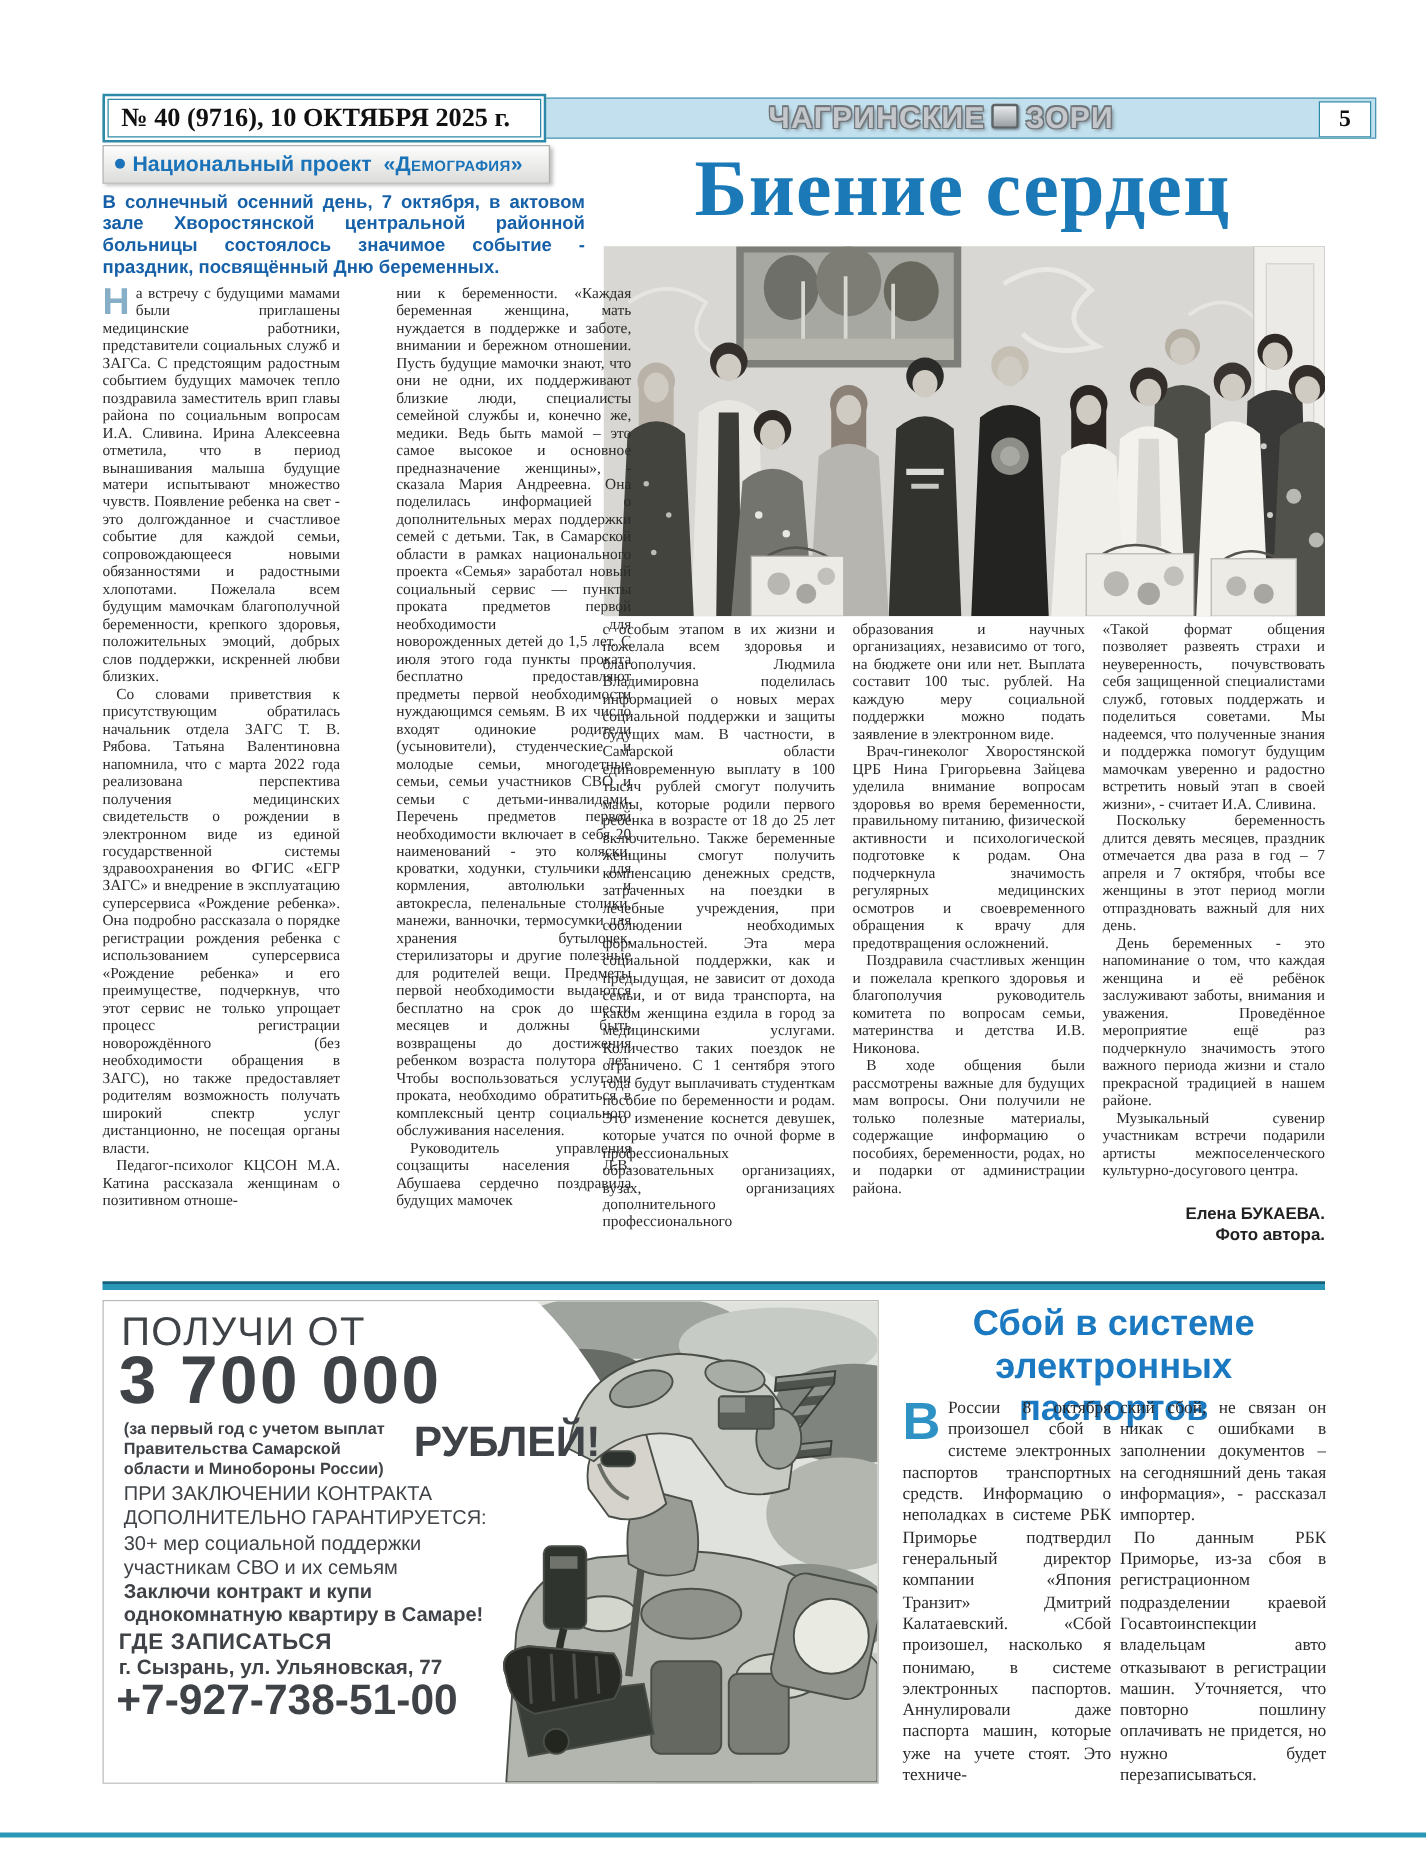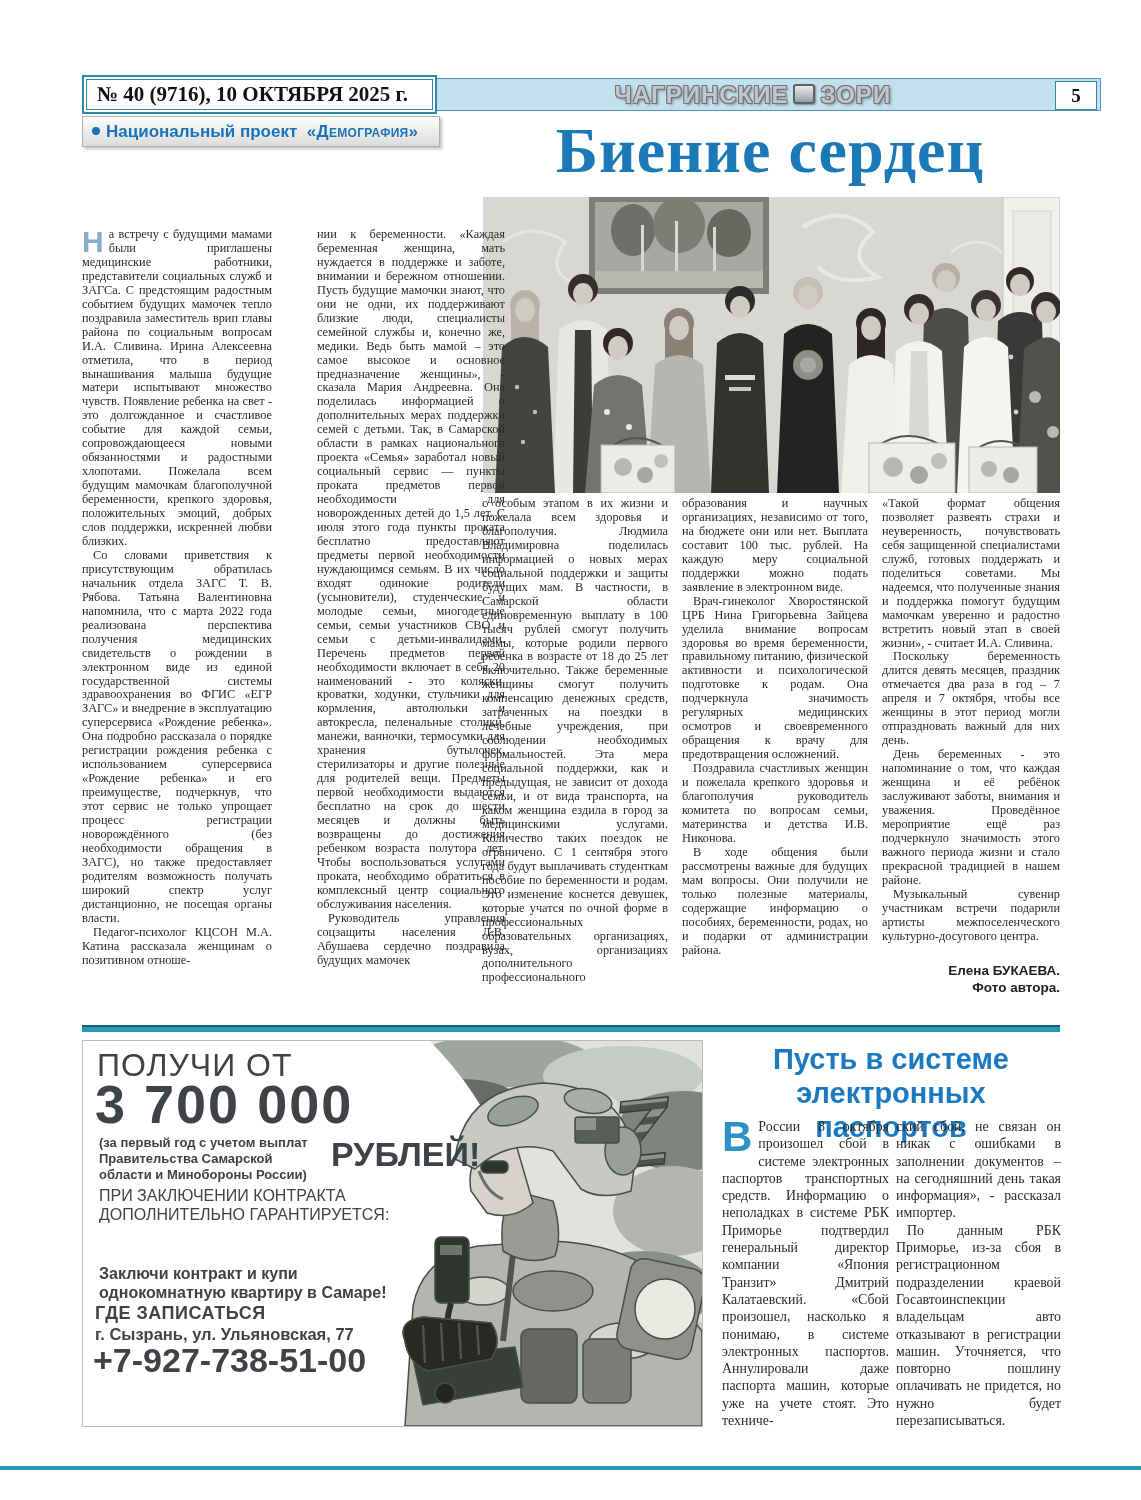--- a/index.html
+++ b/index.html
@@ -93,20 +93,21 @@
     <div class="mast">
       <span>ЧАГРИНСКИЕ</span><span class="mast-ic"></span><span>ЗОРИ</span>
     </div>
     <div class="pageno">5</div>
   </div>
 
   <div class="badge">
     <span class="dot"></span><span class="b1">Национальный проект</span>&nbsp;&nbsp;<span class="b2">«Демография»</span>
   </div>
 
+  <div class="lead">В солнечный осенний день, 7 октября, в актовом зале Хворостянской центральной районной больницы состоялось значимое событие - праздник, посвящённый Дню беременных.</div>
 
   <h1 class="headline">Биение сердец</h1>
 
   <div class="photo">
     <svg viewBox="0 0 577 296" preserveAspectRatio="none">
       <rect width="577" height="296" fill="#d8d7d3"></rect>
       <path d="M20,45 q30,-22 62,0 q-20,30 10,42" stroke="#e6e5e1" stroke-width="3" fill="none"></path>
       <path d="M320,30 q40,-25 70,5 q-30,25 5,45 q-40,10 -60,-10" stroke="#e9e8e4" stroke-width="4" fill="none"></path>
       <path d="M468,55 q30,-22 54,4" stroke="#e6e5e1" stroke-width="3" fill="none"></path>
       <rect x="520" y="0" width="57" height="232" fill="#f1f0ec" stroke="#c4c3bf"></rect>
@@ -298,28 +299,29 @@
             <rect x="540" y="222" width="76" height="92" rx="14" fill="#8e928a"></rect>
           </g>
         <circle cx="582" cy="268" r="30" fill="#e9ebe3"></circle>
       </g>
     </svg>
     <div class="txt ad-h">ПОЛУЧИ ОТ</div>
     <div class="txt ad-amount">3 700 000</div>
     <div class="txt ad-note">(за первый год с учетом выплат Правительства Самарской области и Минобороны России)</div>
     <div class="txt ad-cur">РУБЛЕЙ!</div>
     <div class="txt ad-g">ПРИ ЗАКЛЮЧЕНИИ КОНТРАКТА ДОПОЛНИТЕЛЬНО ГАРАНТИРУЕТСЯ:</div>
+    <div class="txt ad-b">30+ мер социальной поддержки участникам СВО и их семьям</div>
     <div class="txt ad-o">Заключи контракт и купи однокомнатную квартиру в Самаре!</div>
     <div class="txt ad-w">ГДЕ ЗАПИСАТЬСЯ</div>
     <div class="txt ad-a">г. Сызрань, ул. Ульяновская, 77</div>
     <div class="txt ad-p">+7-927-738-51-00</div>
   </div>
 
   <div class="a2t">
-    <div>Пусть в системе</div>
+    <div>Сбой в системе</div>
     <div>электронных паспортов</div>
   </div>
   <div class="a2 a2c1">
     <span class="dc2">В</span>
     <div>
         <p class="para first">России 8 октября произошел сбой в системе электронных паспортов транспортных средств. Информацию о неполадках в системе РБК Приморье подтвердил генеральный директор компании «Япония Транзит» Дмитрий Калатаевский. «Сбой произошел, насколько я понимаю, в системе электронных паспортов. Аннулировали даже паспорта машин, которые уже на учете стоят. Это техниче-</p>
       </div>
   </div>
   <div class="a2 a2c2">
     <div>

